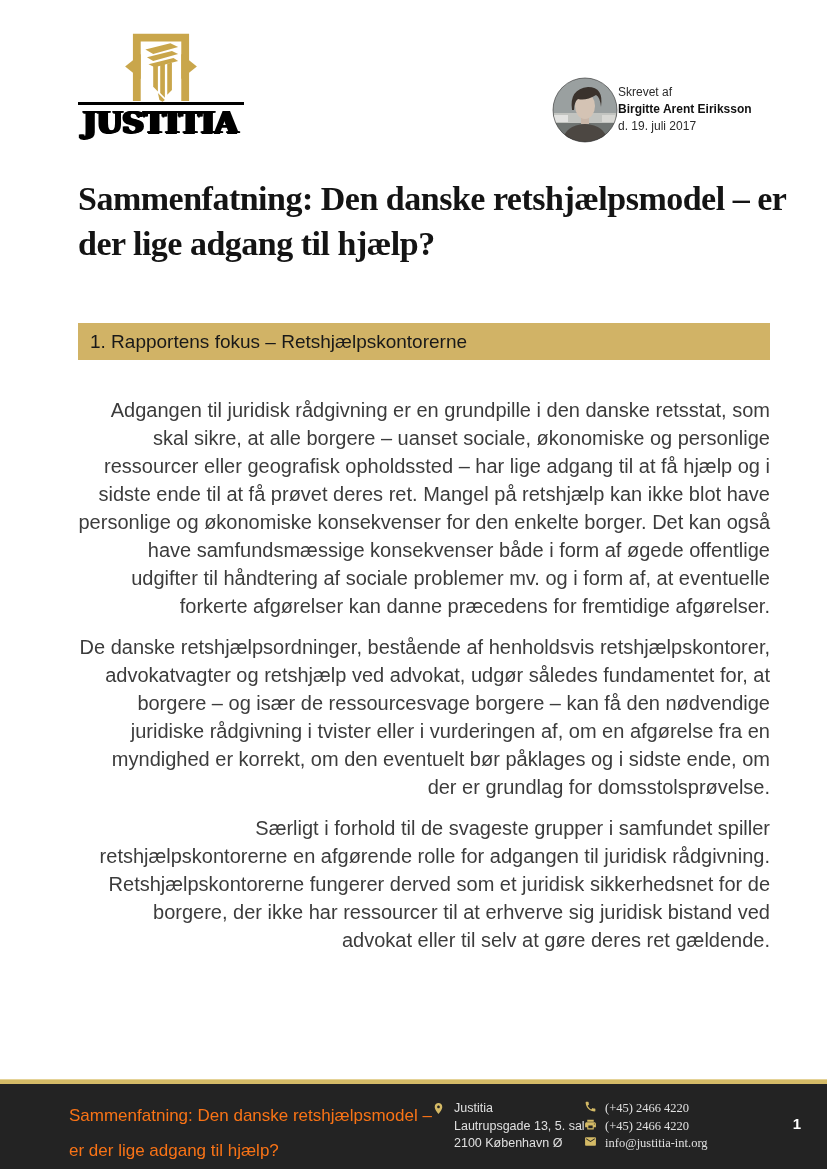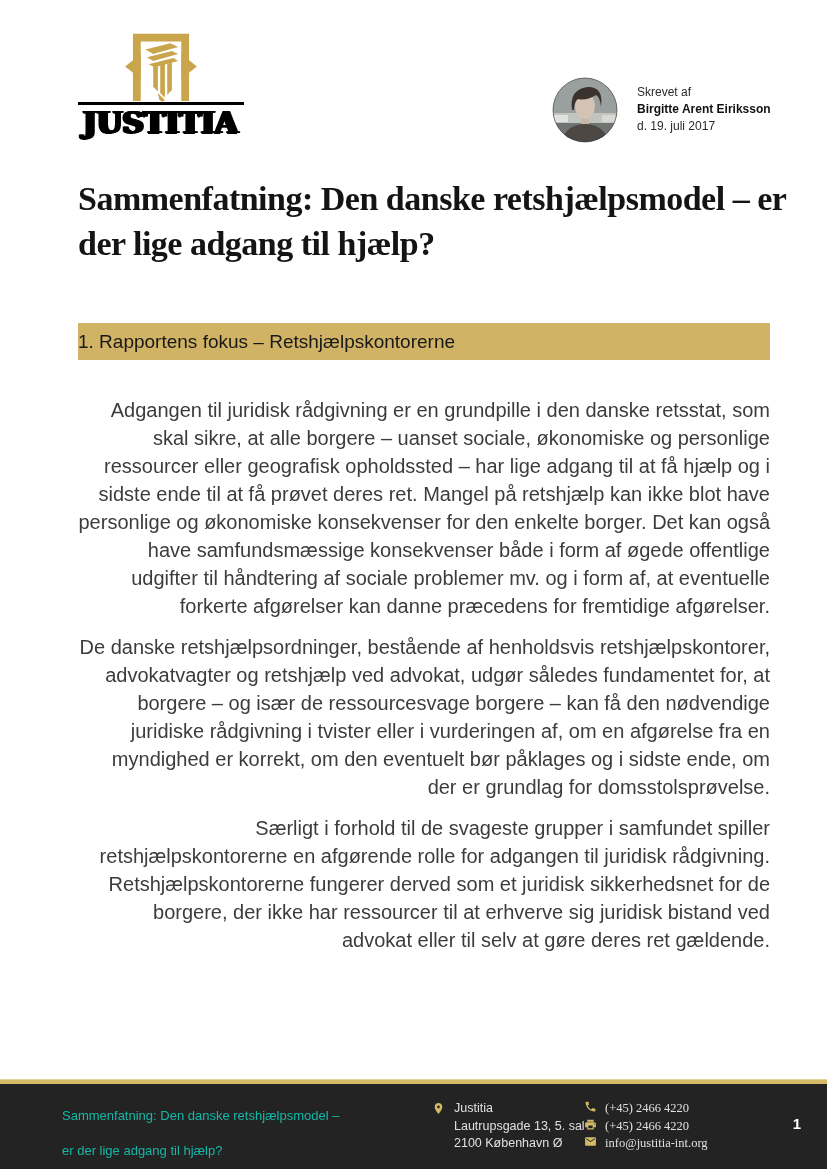--- a/index.html
+++ b/index.html
@@ -17,45 +17,45 @@
   .logo-word {
     position:absolute; left:0; top:80px; width:166px; text-align:center;
     font-family:"DejaVu Serif", serif; font-weight:900; font-size:30px; line-height:34px;
     color:#000; letter-spacing:0px; white-space:nowrap;
     text-shadow:1px 0 #000, -1px 0 #000, 2px 0 #000, 0 1px #000, 3px 0 #000;
     transform:scaleX(0.98); transform-origin:left;
   }
 
   .author { position:absolute; left:552px; top:77px; display:flex; }
   .author-photo { width:66px; height:66px; display:block; }
-  .author-meta { margin-left:19px; padding-top:7px; font-size:12px; line-height:17px; color:#2a2a2a; }
+  .author-meta { padding-top:7px; font-size:12px; line-height:17px; color:#2a2a2a; }
   .author-name { font-weight:bold; color:#111; }
 
   
   .doc-title {
     position:absolute; left:78px; top:176px; width:720px;
     font-family:"Liberation Serif", serif; font-weight:700;
     font-size:34px; line-height:45px; letter-spacing:-0.5px; color:#141414;
   }
 
   
   .section-bar {
     position:absolute; left:78px; top:323px; width:692px; height:37px;
-    background:#d1b366; display:flex; align-items:center; 
+    background:#d1b366; display:flex; align-items:center; padding-left:12px;
     font-size:19px; color:#191919;
   }
 
   
   .body-text { position:absolute; left:78px; top:384px; width:692px; }
   .body-text p { font-size:20px; line-height:28px; margin:12px 0 13px 0; color:#3c3c3c;text-align:right; }
 
   
   .footer-accent { position:absolute; left:0; top:1079px; width:827px; height:5px; background:#d4ba66; border-top:1px solid #e5d398; }
   .footer { position:absolute; left:0; top:1084px; width:827px; height:85px; background:#232323; }
-  .footer-doc-title { position:absolute; left:62px; top:14px; font-size:13px; line-height:35px; color:#14b8a6; }
+  .footer-doc-title { position:absolute; left:69px; top:14px; font-size:17px; line-height:35px; color:#f97316; }
   .footer-address { position:absolute; left:432px; top:16px; display:flex; }
   .footer-address .addr-text { margin-left:9px; font-size:12.5px; line-height:17.5px; color:#e0e0e0; }
   .footer-contacts { position:absolute; left:584px; top:16px; font-size:12.5px; line-height:17.5px; color:#e0e0e0; }
   .contact-row { display:flex; align-items:flex-start; height:17.5px;font-family:Liberation Serif, serif; }
   .contact-row svg { flex:0 0 auto; margin-right:8px; }
   .footer-pagenum { position:absolute; left:782px; top:31px; width:30px; text-align:center; font-size:15px; font-weight:bold; color:#ffffff; }
   .gold { fill:#d4ba66; }
 </style>
 </head>
 <body>

